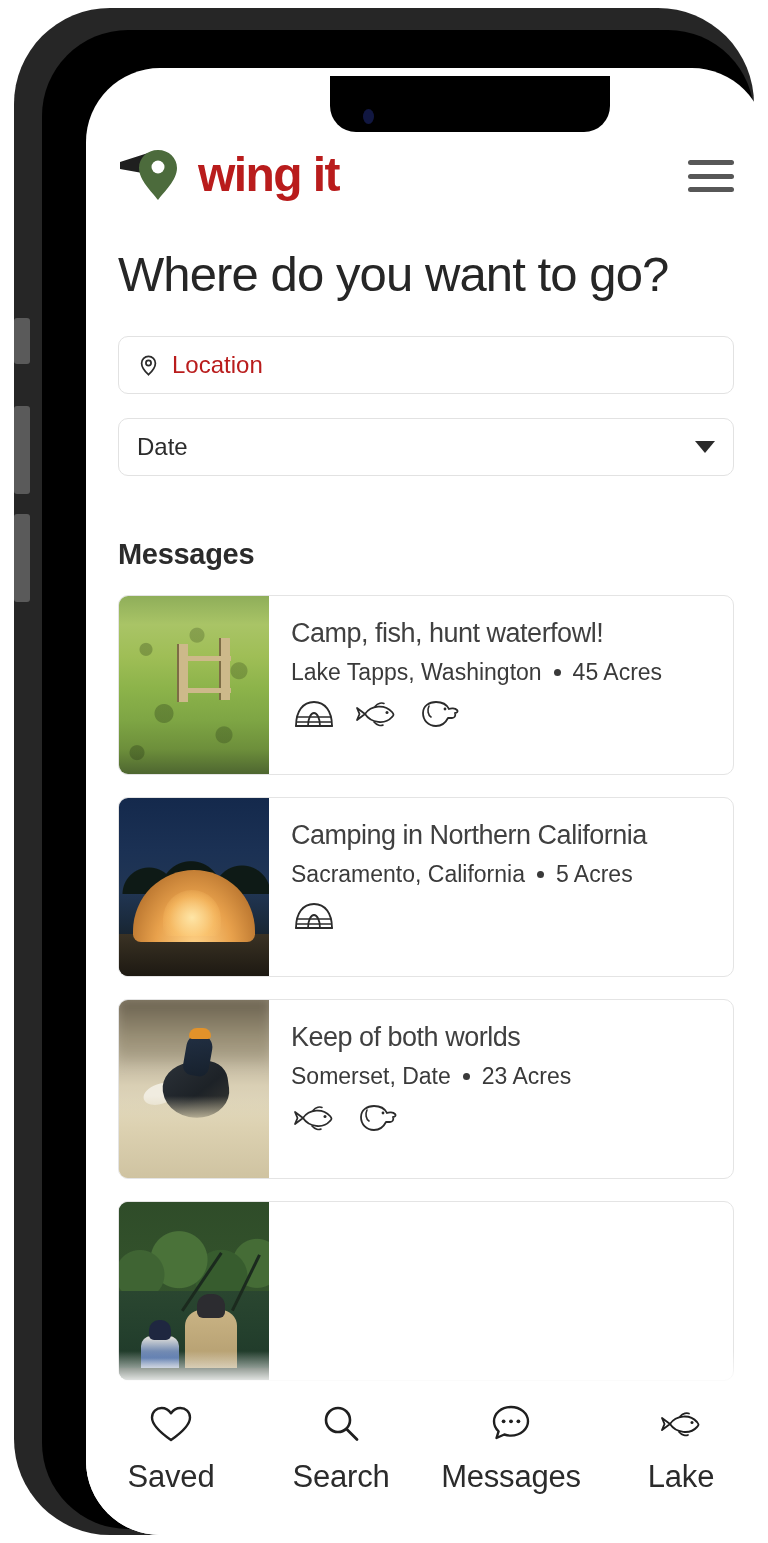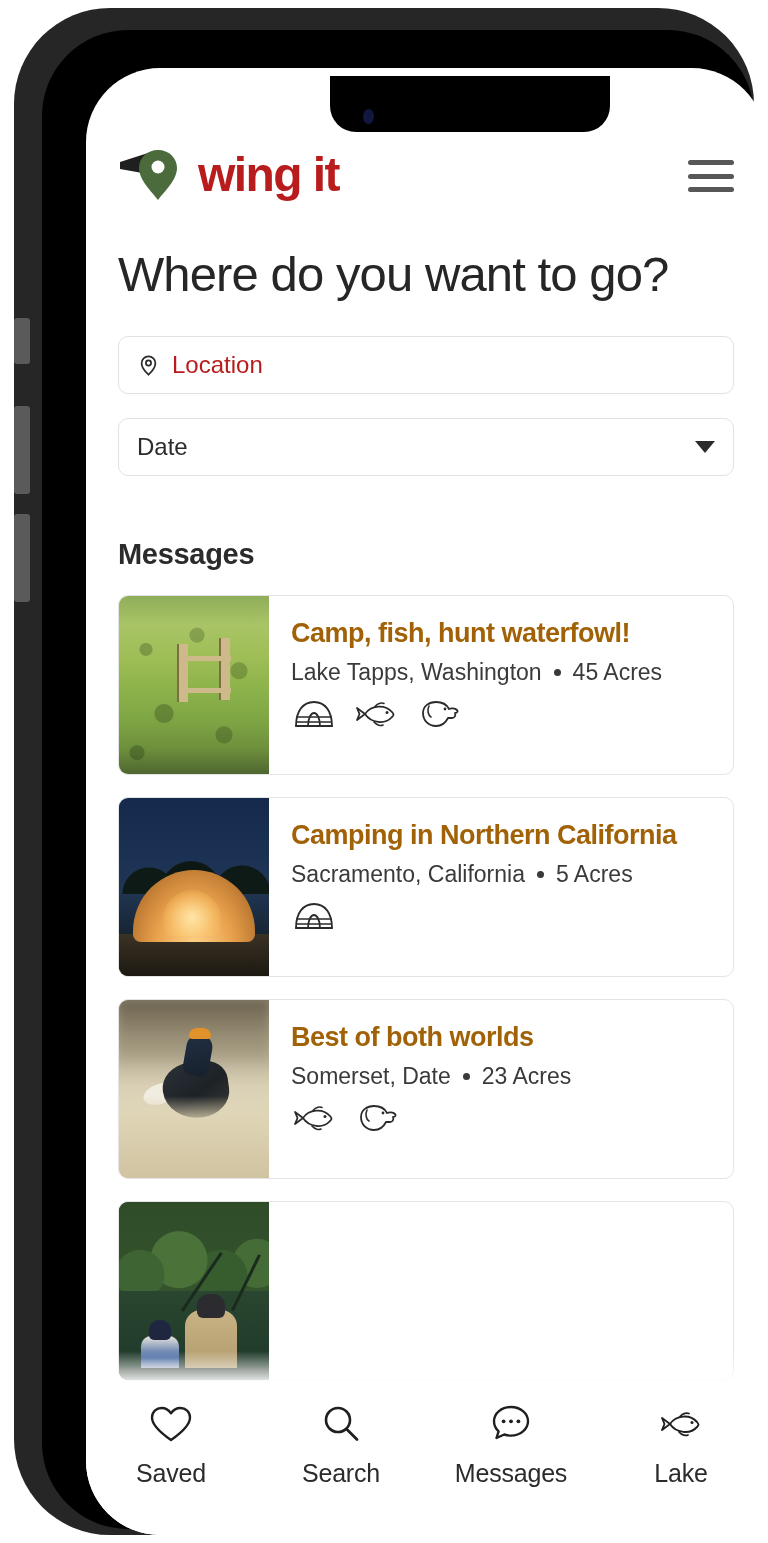--- a/index.html
+++ b/index.html
@@ -223,22 +223,22 @@
   }
   .card-body {
     flex: 1 1 auto;
     padding: 22px 20px 18px 22px;
     display: flex;
     flex-direction: column;
     gap: 10px;
   }
   .card-title {
     font-size: 27px;
-    font-weight: 700;
-    color: #a16207;
+    font-weight: 400;
+    color: #404040;
     letter-spacing: -0.5px;
     line-height: 1.12;
   }
   .card-meta {
     font-size: 23px;
     color: #3a3a3a;
     line-height: 1.2;
     display: flex;
     align-items: center;
     gap: 12px;
@@ -445,21 +445,21 @@
   .nav-item {
     width: 160px;
     display: flex;
     flex-direction: column;
     align-items: center;
     gap: 14px;
     cursor: pointer;
   }
   .nav-icon { width: 46px; height: 46px; display: block; }
   .nav-label {
-    font-size: 25px;
+    font-size: 31px;
     color: #2b2b2b;
     letter-spacing: -0.2px;
     line-height: 1;
   }
   .nav-fade {
     position: absolute;
     left: 0; right: 0; top: -34px;
     height: 34px;
     background: linear-gradient(180deg, rgba(255,255,255,0) 0%, #ffffff 100%);
     pointer-events: none;
@@ -597,21 +597,21 @@
                   <div class="thumb-bird">
                     <div class="bird-blur-top"></div>
                     <div class="bird-tail"></div>
                     <div class="bird-body"></div>
                     <div class="bird-neck"></div>
                     <div class="bird-comb"></div>
                     <div class="bird-grass"></div>
                   </div>
                 </div>
                 <div class="card-body">
-                  <div class="card-title">Best of both worlds</div>
+                  <div class="card-title">Keep of both worlds</div>
                   <div class="card-meta">
                     <span>Somerset, Date</span>
                     <span class="meta-dot"></span>
                     <span>23 Acres</span>
                   </div>
                   <div class="card-icons">
                     <svg class="act-icon" viewBox="0 0 46 32">
                       <path d="M12 16 C18 7 32 6 39 14 C41 16.5 41 17 39 19 C32 27 18 25 12 16 Z" fill="none" stroke="#2b2b2b" stroke-width="1.8" stroke-linejoin="round"></path>
                       <path d="M12 16 L4 10 L6.5 16 L4 22 Z" fill="none" stroke="#2b2b2b" stroke-width="1.8" stroke-linejoin="round"></path>
                       <path d="M22 8.5 C25 5 29 4.5 31 5.5" fill="none" stroke="#2b2b2b" stroke-width="1.6" stroke-linecap="round"></path>

